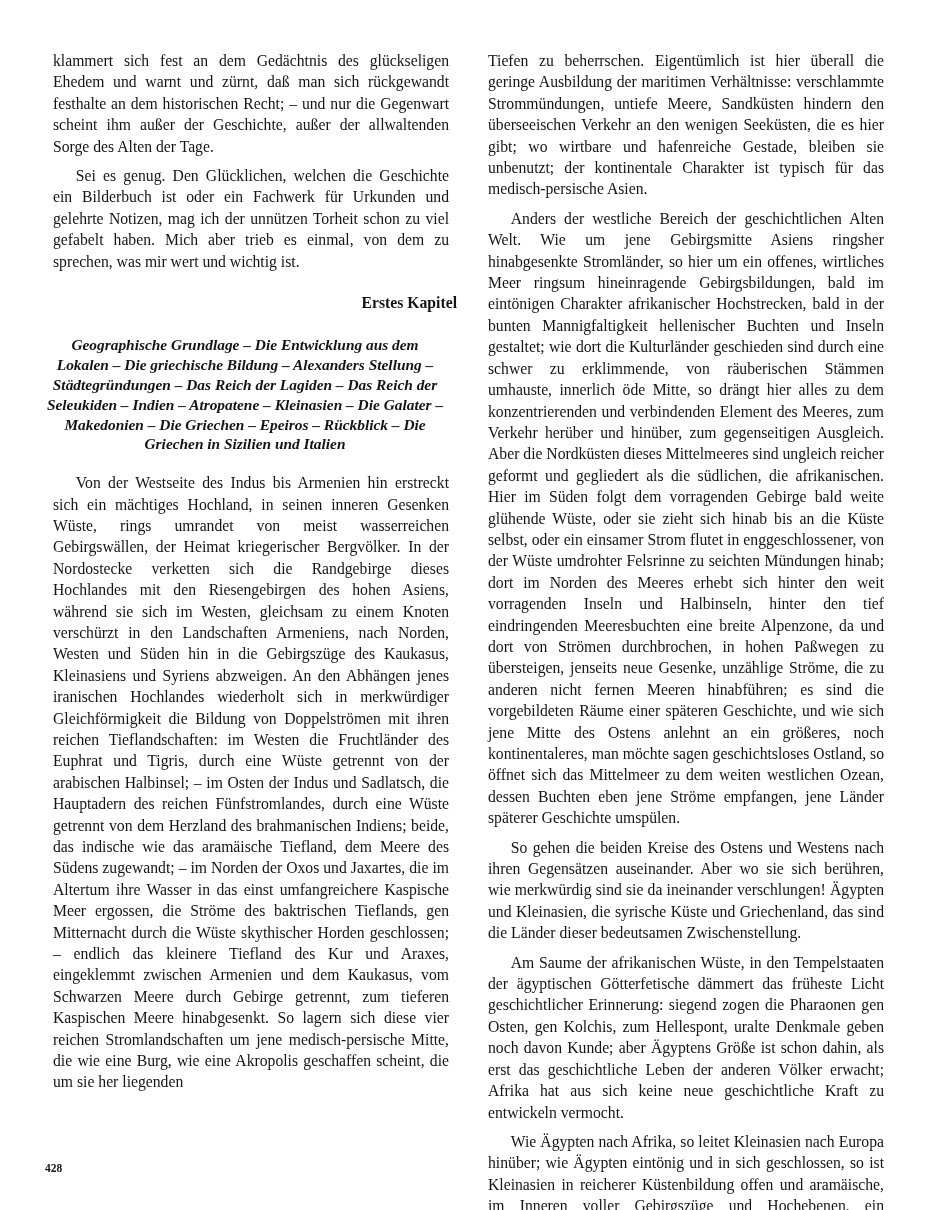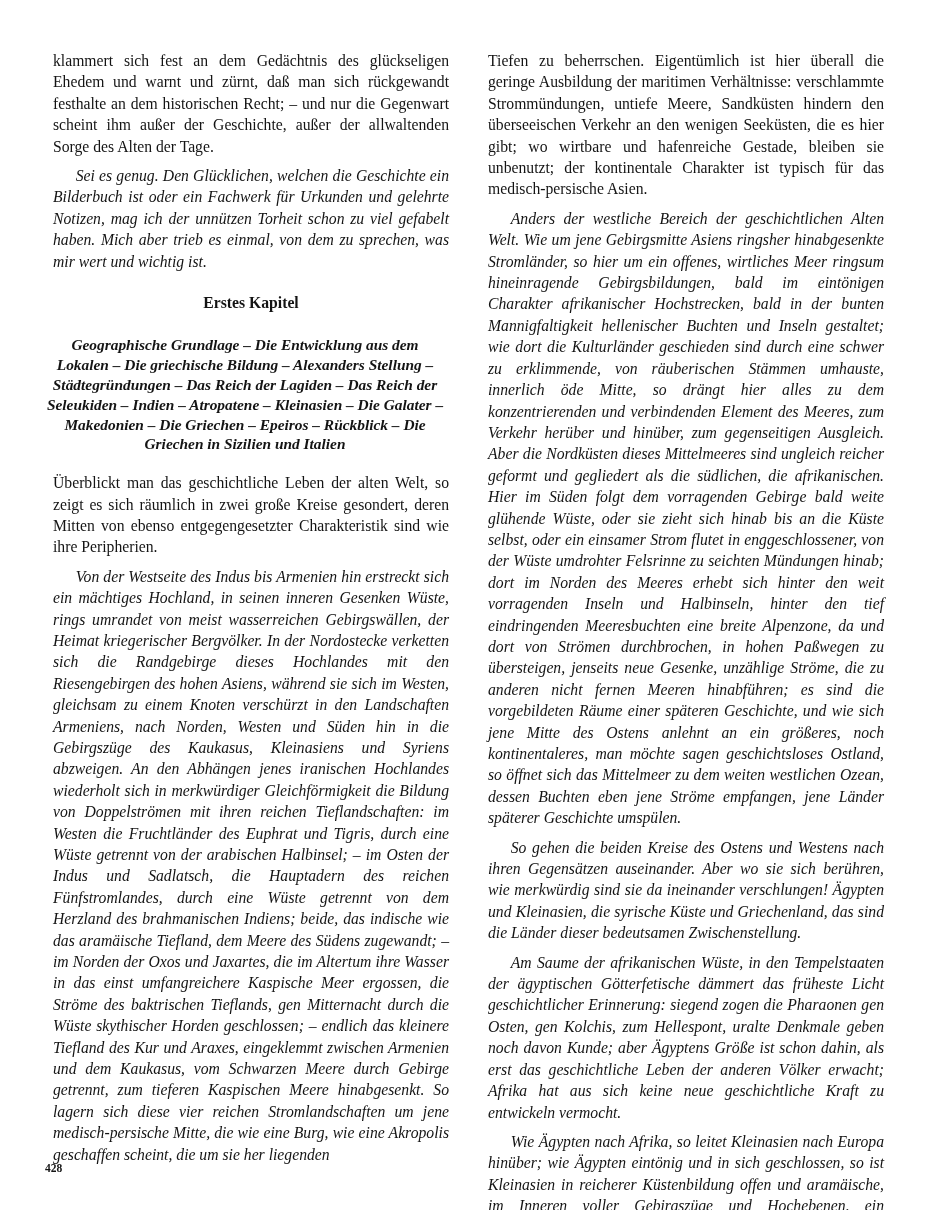--- a/index.html
+++ b/index.html
@@ -30,31 +30,30 @@
     line-height: 21.4px;
     text-align: justify;
     hyphens: manual;
   }
   .col p {
     margin: 8px;
     padding: 0;
   }
   .col p.indent {
     text-indent: 1.45em;
-    font-style: italic;
   }
   .book-heading {
     text-align: center;
     font-weight: bold;
     font-size: 19.5px;
     line-height: 1.1;
     margin: 27px 0 0 0;
   }
   .chapter-heading {
-    text-align: center;
+    text-align: right;
     font-weight: bold;
     font-size: 15.7px;
     line-height: 1.1;
     margin: 22px 0 0 0;
   }
   .chapter-summary {
     text-align: center;
     font-weight: bold;
     font-style: italic;
     font-size: 15.4px;
@@ -79,21 +78,20 @@
   <div class="columns">
 
     <div class="col">
       <p>klammert sich fest an dem Gedächtnis des glückseligen Ehedem und warnt und zürnt, daß man sich rückgewandt festhalte an dem historischen Recht; – und nur die Gegenwart scheint ihm außer der Geschichte, außer der allwaltenden Sorge des Alten der Tage.</p>
       <p class="indent">Sei es genug. Den Glücklichen, welchen die Geschichte ein Bilderbuch ist oder ein Fachwerk für Urkunden und gelehrte Notizen, mag ich der unnützen Torheit schon zu viel gefabelt haben. Mich aber trieb es einmal, von dem zu sprechen, was mir wert und wichtig ist.</p>
 
       <h2 class="chapter-heading">Erstes Kapitel</h2>
 
       <div class="chapter-summary">Geographische Grundlage – Die Entwicklung aus dem Lokalen – Die griechische Bildung – Alexanders Stellung – Städtegründungen – Das Reich der Lagiden – Das Reich der Seleukiden – Indien – Atropatene – Kleinasien – Die Galater – Makedonien – Die Griechen – Epeiros – Rückblick – Die Griechen in Sizilien und Italien</div>
 
-      <p>Überblickt man das geschichtliche Leben der alten Welt, so zeigt es sich räumlich in zwei große Kreise gesondert, deren Mitten von ebenso entgegengesetzter Charakteristik sind wie ihre Peripherien.</p>
       <p class="indent">Von der Westseite des Indus bis Armenien hin erstreckt sich ein mächtiges Hochland, in seinen inneren Gesenken Wüste, rings umrandet von meist wasserreichen Gebirgswällen, der Heimat kriegerischer Bergvölker. In der Nordostecke verketten sich die Randgebirge dieses Hochlandes mit den Riesengebirgen des hohen Asiens, während sie sich im Westen, gleichsam zu einem Knoten verschürzt in den Landschaften Armeniens, nach Norden, Westen und Süden hin in die Gebirgszüge des Kaukasus, Kleinasiens und Syriens abzweigen. An den Abhängen jenes iranischen Hochlandes wiederholt sich in merkwürdiger Gleichförmigkeit die Bildung von Doppelströmen mit ihren reichen Tieflandschaften: im Westen die Fruchtländer des Euphrat und Tigris, durch eine Wüste getrennt von der arabischen Halbinsel; – im Osten der Indus und Sadlatsch, die Hauptadern des reichen Fünfstromlandes, durch eine Wüste getrennt von dem Herzland des brahmanischen Indiens; beide, das indische wie das aramäische Tiefland, dem Meere des Südens zugewandt; – im Norden der Oxos und Jaxartes, die im Altertum ihre Wasser in das einst umfangreichere Kaspische Meer ergossen, die Ströme des baktrischen Tieflands, gen Mitternacht durch die Wüste skythischer Horden geschlossen; – endlich das kleinere Tiefland des Kur und Araxes, eingeklemmt zwischen Armenien und dem Kaukasus, vom Schwarzen Meere durch Gebirge getrennt, zum tieferen Kaspischen Meere hinabgesenkt. So lagern sich diese vier reichen Stromlandschaften um jene medisch-persische Mitte, die wie eine Burg, wie eine Akropolis geschaffen scheint, die um sie her liegenden</p>
     </div>
 
     <div class="col">
       <p>Tiefen zu beherrschen. Eigentümlich ist hier überall die geringe Ausbildung der maritimen Verhältnisse: verschlammte Strommündungen, untiefe Meere, Sandküsten hindern den überseeischen Verkehr an den wenigen Seeküsten, die es hier gibt; wo wirtbare und hafenreiche Gestade, bleiben sie unbenutzt; der kontinentale Charakter ist typisch für das medisch-persische Asien.</p>
       <p class="indent">Anders der westliche Bereich der geschichtlichen Alten Welt. Wie um jene Gebirgsmitte Asiens ringsher hinabgesenkte Stromländer, so hier um ein offenes, wirtliches Meer ringsum hineinragende Gebirgsbildungen, bald im eintönigen Charakter afrikanischer Hochstrecken, bald in der bunten Mannigfaltigkeit hellenischer Buchten und Inseln gestaltet; wie dort die Kulturländer geschieden sind durch eine schwer zu erklimmende, von räuberischen Stämmen umhauste, innerlich öde Mitte, so drängt hier alles zu dem konzentrierenden und verbindenden Element des Meeres, zum Verkehr herüber und hinüber, zum gegenseitigen Ausgleich. Aber die Nordküsten dieses Mittelmeeres sind ungleich reicher geformt und gegliedert als die südlichen, die afrikanischen. Hier im Süden folgt dem vorragenden Gebirge bald weite glühende Wüste, oder sie zieht sich hinab bis an die Küste selbst, oder ein einsamer Strom flutet in enggeschlossener, von der Wüste umdrohter Felsrinne zu seichten Mündungen hinab; dort im Norden des Meeres erhebt sich hinter den weit vorragenden Inseln und Halbinseln, hinter den tief eindringenden Meeresbuchten eine breite Alpenzone, da und dort von Strömen durchbrochen, in hohen Paßwegen zu übersteigen, jenseits neue Gesenke, unzählige Ströme, die zu anderen nicht fernen Meeren hinabführen; es sind die vorgebildeten Räume einer späteren Geschichte, und wie sich jene Mitte des Ostens anlehnt an ein größeres, noch kontinentaleres, man möchte sagen geschichtsloses Ostland, so öffnet sich das Mittelmeer zu dem weiten westlichen Ozean, dessen Buchten eben jene Ströme empfangen, jene Länder späterer Geschichte umspülen.</p>
       <p class="indent">So gehen die beiden Kreise des Ostens und Westens nach ihren Gegensätzen auseinander. Aber wo sie sich berühren, wie merkwürdig sind sie da ineinander verschlungen! Ägypten und Kleinasien, die syrische Küste und Griechenland, das sind die Länder dieser bedeutsamen Zwischenstellung.</p>
       <p class="indent">Am Saume der afrikanischen Wüste, in den Tempelstaaten der ägyptischen Götterfetische dämmert das früheste Licht geschichtlicher Erinnerung: siegend zogen die Pharaonen gen Osten, gen Kolchis, zum Hellespont, uralte Denkmale geben noch davon Kunde; aber Ägyptens Größe ist schon dahin, als erst das geschichtliche Leben der anderen Völker erwacht; Afrika hat aus sich keine neue geschichtliche Kraft zu entwickeln vermocht.</p>
       <p class="indent">Wie Ägypten nach Afrika, so leitet Kleinasien nach Europa hinüber; wie Ägypten eintönig und in sich geschlossen, so ist Kleinasien in reicherer Küstenbildung offen und aramäische, im Inneren voller Gebirgszüge und Hochebenen, ein Tummelplatz des Völkerdrängens</p>
     </div>

